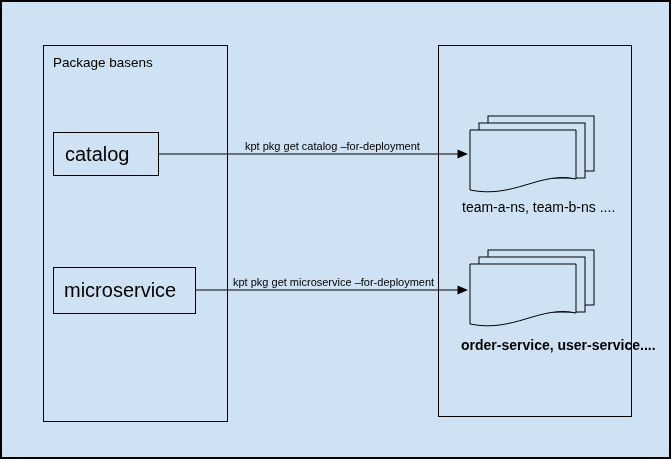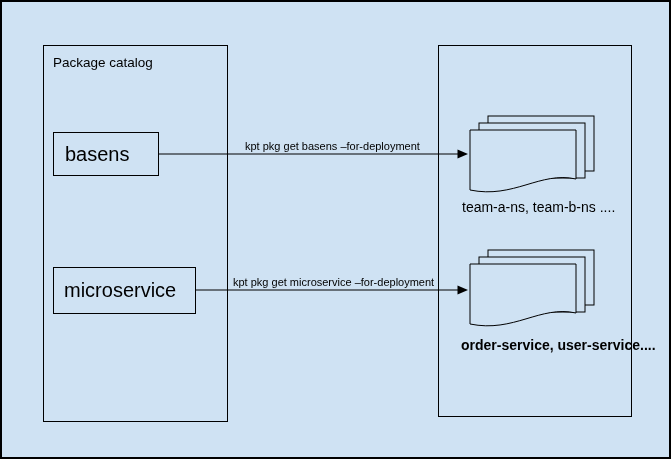--- a/index.html
+++ b/index.html
@@ -73,32 +73,32 @@
     fill: #000000;
     stroke: none;
   }
 </style>
 </head>
 <body>
 
 <div class="frame">
 
   <div class="big-box" style="left:41px; top:43px; width:185px; height:377px;"></div>
-  <div class="big-box-title" style="left:51px; top:53px;">Package catalog</div>
+  <div class="big-box-title" style="left:51px; top:53px;">Package basens</div>
 
   <div class="big-box" style="left:436px; top:43px; width:194px; height:372px;"></div>
 
   <div class="pkg-box" style="left:51px; top:130px; width:106px; height:44px;">
-    <span>basens</span>
+    <span>catalog</span>
   </div>
   <div class="pkg-box" style="left:51px; top:265px; width:143px; height:47px; padding-left:10px;">
     <span>microservice</span>
   </div>
 
-  <div class="arrow-label" style="left:243px; top:138px;">kpt pkg get basens –for-deployment</div>
+  <div class="arrow-label" style="left:243px; top:138px;">kpt pkg get catalog –for-deployment</div>
   <div class="arrow-label" style="left:231px; top:274px;">kpt pkg get microservice –for-deployment</div>
 
   <div class="stack-label" style="left:460px; top:198px;">team-a-ns, team-b-ns ....</div>
   <div class="stack-label" style="left:459px; top:336px;font-weight:bold;">order-service, user-service....</div>
 
   <svg class="overlay" width="671" height="459" viewBox="0 0 671 459">
 
     <g>
       <line class="connector" x1="157" y1="152" x2="456" y2="152"></line>
       <polygon class="arrowhead" points="466,152 455.5,147.6 455.5,156.4"></polygon>

